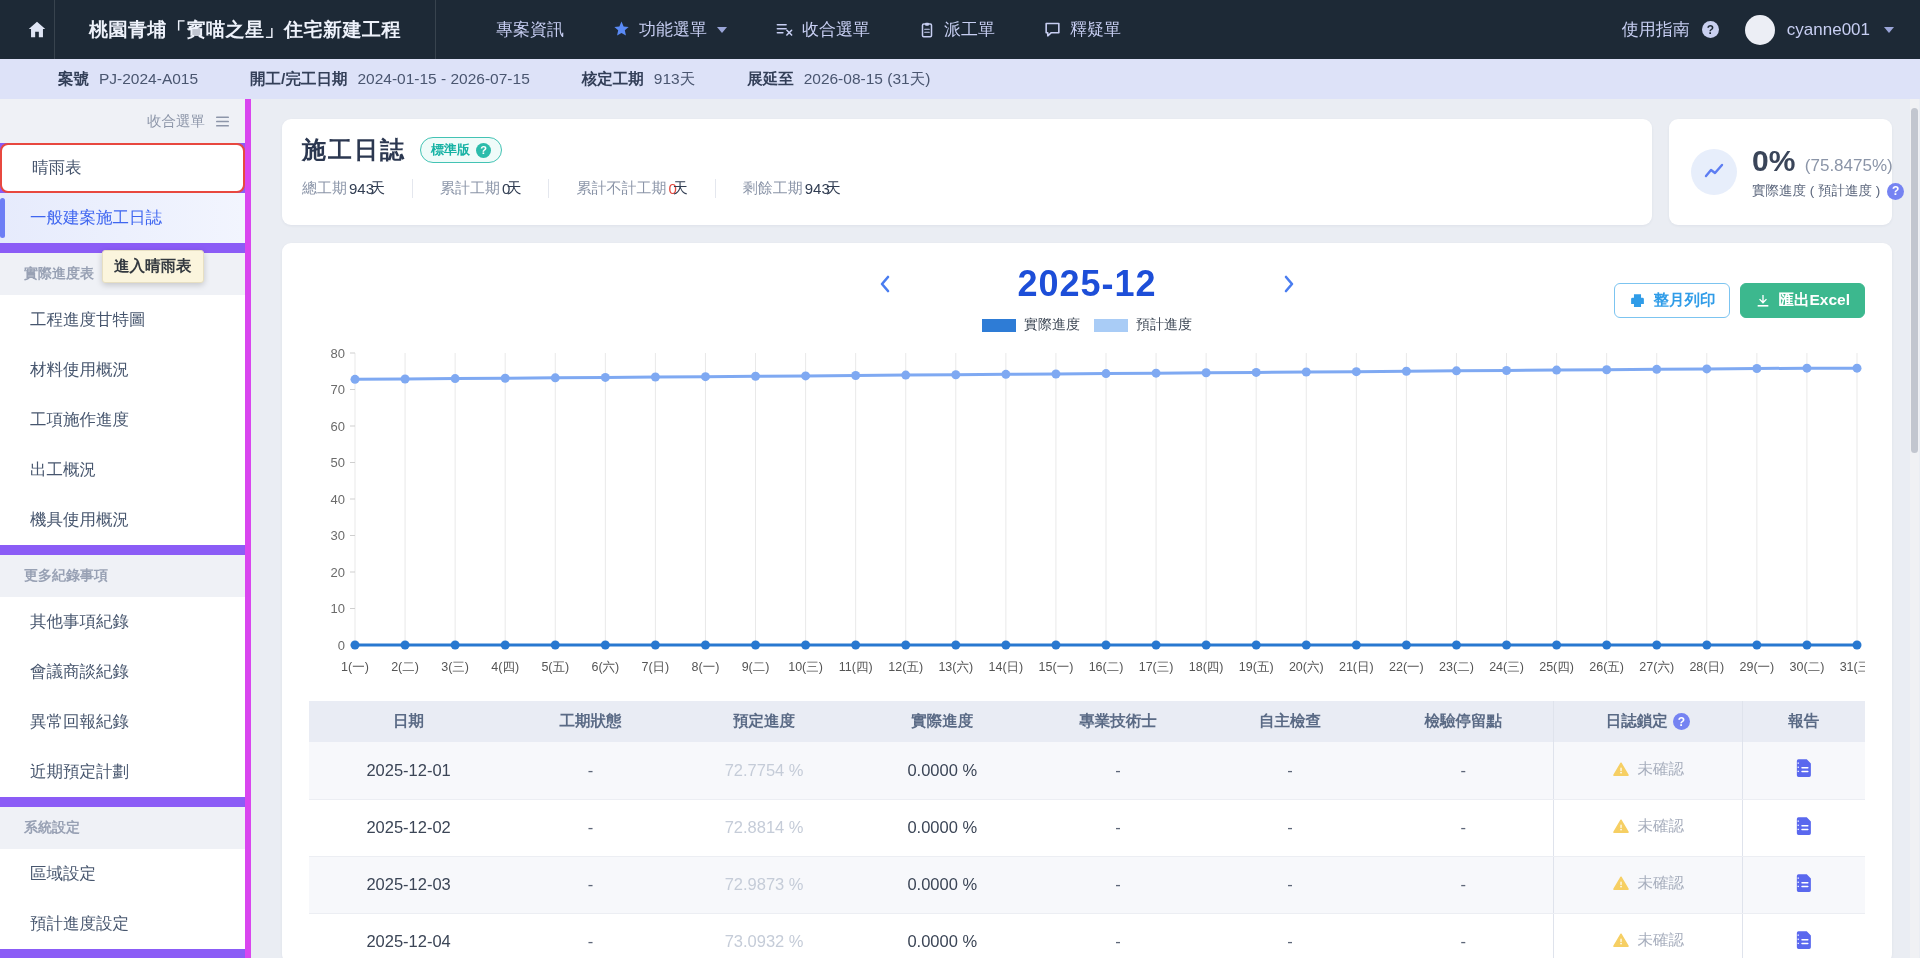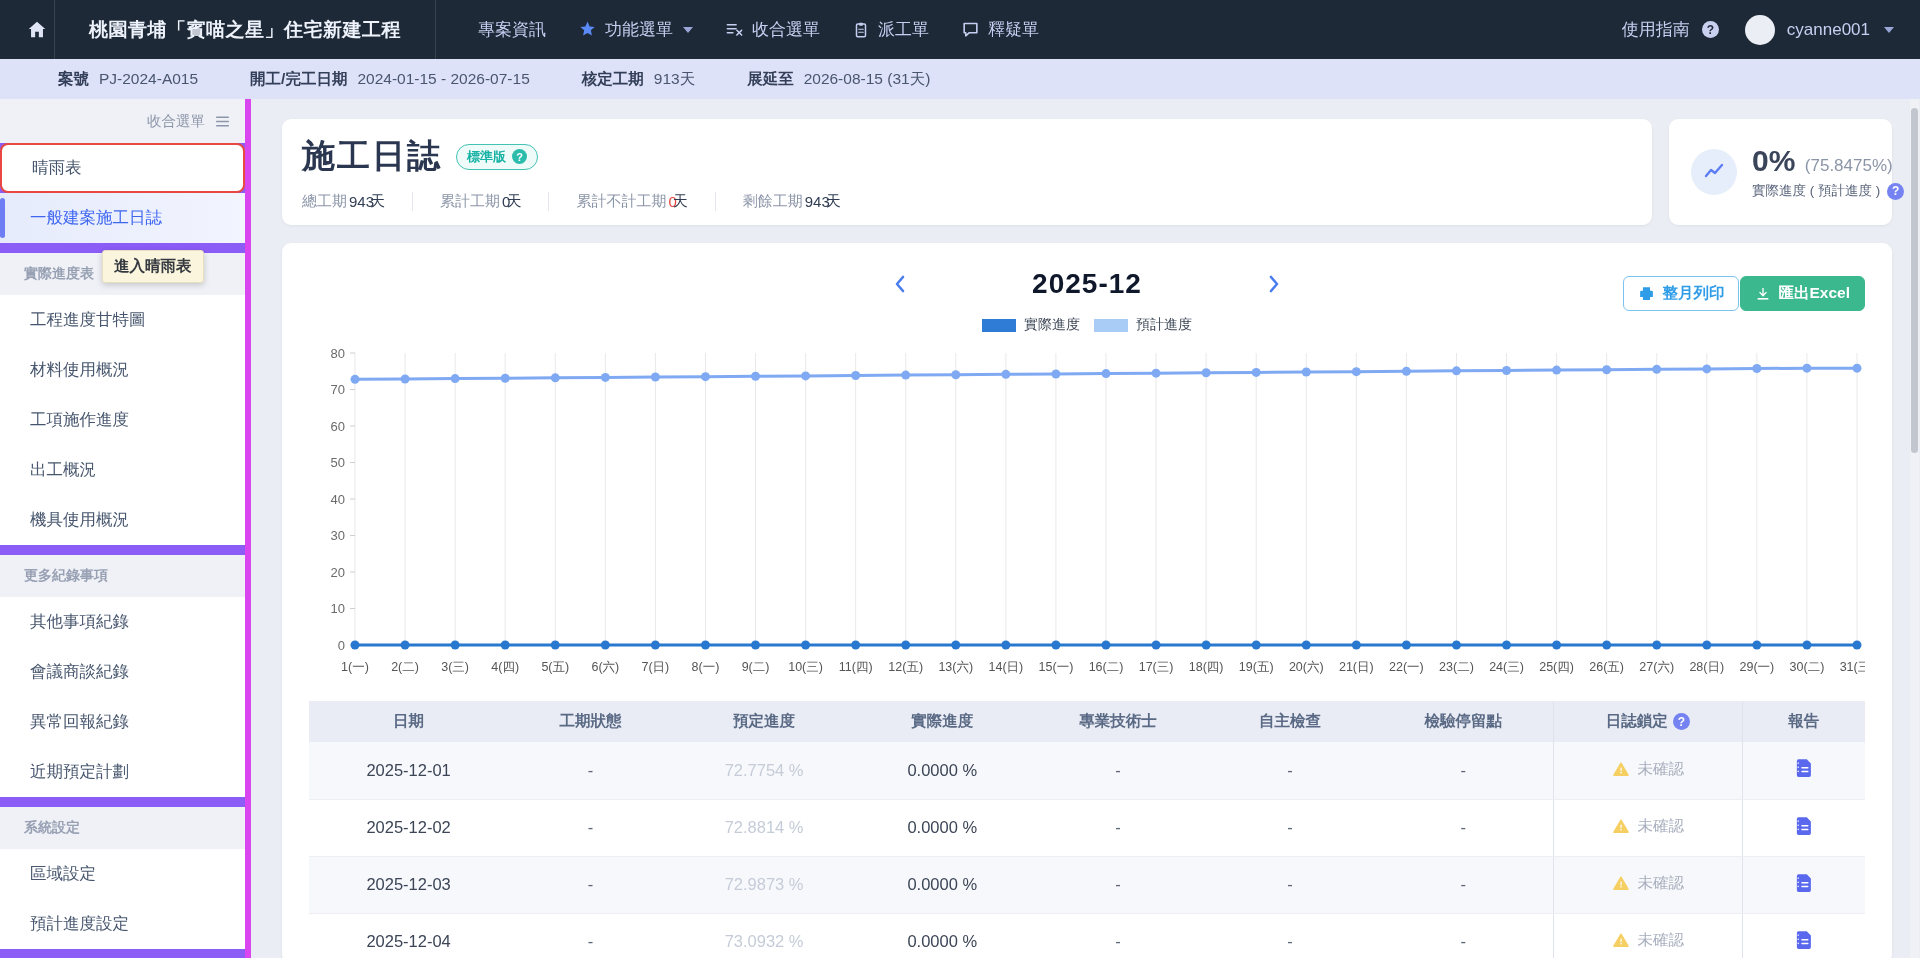--- a/index.html
+++ b/index.html
@@ -6,21 +6,21 @@
   html,body { width:1920px; height:958px; overflow:hidden; }
   body { font-family:"Liberation Sans","DejaVu Sans",sans-serif; background:#eaedf3; }
   #app { position:relative; width:1920px; height:958px; overflow:hidden; background:#eaedf3; }
 
   
   .navbar { height:59px; background:#1d2936; display:flex; align-items:center; padding:0 26px; }
   .nav-home { display:flex; align-items:center; margin-right:6px; cursor:pointer; }
   .nav-title-wrap { padding:0 34px; height:59px; display:flex; align-items:center;
     border-left:1px solid rgba(255,255,255,.12); border-right:1px solid rgba(255,255,255,.12); }
   .nav-title { font-size:19px; font-weight:bold; color:#eef2fb; letter-spacing:.5px; white-space:nowrap; }
-  .nav-menu { display:flex; align-items:flex-start; gap:32px; margin-left:42px; }
+  .nav-menu { display:flex; align-items:flex-start; gap:48px; margin-left:60px; }
   .nav-item { display:flex; align-items:center; gap:8px; color:#c7cef2; font-size:17px; cursor:pointer; white-space:nowrap; }
   .nav-right { margin-left:auto; display:flex; align-items:center; gap:12px; color:#c7cef2; font-size:17px; }
   .avatar { width:30px; height:30px; border-radius:50%; background:#eceef5; margin-left:14px; }
   .caret { display:inline-block; width:0; height:0; border-left:5px solid transparent; border-right:5px solid transparent; border-top:6px solid #9aa5d8; margin-left:2px; }
   .q-circle { display:inline-flex; width:17px; height:17px; border-radius:50%; align-items:center; justify-content:center; font-size:12px; font-weight:bold; flex-shrink:0; }
   .q-nav { background:#c9d0f0; color:#1d2936; }
   .q-teal { background:#2bbcab; color:#fff; width:15px; height:15px; font-size:11px; }
   .q-indigo { background:#7583f2; color:#fff; }
 
   
@@ -41,42 +41,42 @@
   .side-item.outlined { border:2px solid #e8483f; border-radius:8px; }
   .side-section { height:42px; margin-top:10px; background:#eff1f6; display:flex; align-items:center; padding-left:24px; font-size:14px; font-weight:bold; color:#98a1b4; }
   .tooltip { position:absolute; left:102px; top:151px; background:#fbf5dd; border:1px solid #e7dfc2; box-shadow:0 2px 6px rgba(0,0,0,.18); padding:5px 11px; font-size:15.5px; font-weight:bold; color:#33393f; white-space:nowrap; border-radius:3px; z-index:5; }
 
   
   .main { flex:1; padding:20px 28px 0 31px; position:relative; }
   .card { background:#fff; border-radius:9px; box-shadow:0 1px 3px rgba(40,50,80,.06); }
   .top-row { display:flex; gap:17px; }
   .header-card { flex:1; height:106px; padding:15px 20px 0; }
   .title-line { display:flex; align-items:center; gap:14px; }
-  .page-title { font-size:33px; font-weight:bold; color:#2b3750; letter-spacing:2px; }
+  .page-title { font-size:24px; font-weight:bold; color:#2b3750; letter-spacing:2px; }
   .badge { display:inline-flex; align-items:center; gap:6px; border:1px solid #43c3b4; background:#effbf9; color:#16b2a4; font-size:13px; font-weight:bold; padding:3px 10px; border-radius:999px; }
   .stats-row { display:flex; margin-top:13px; align-items:center; }
   .stat { display:flex; align-items:center; gap:2px; font-size:15px; padding:0 27px; white-space:nowrap; }
   .stat:first-child { padding-left:0; }
   .stat + .stat { border-left:1px solid #e4e7ee; }
   .stat-label { color:#8b95a8; }
   .stat-value { color:#313d52; }
   .stat-red { color:#e4473c; }
 
   .progress-card { width:223px; height:106px; display:flex; align-items:center; gap:15px; padding:0 22px; }
   .prog-circle { width:46px; height:46px; border-radius:50%; background:#e7eefb; display:flex; align-items:center; justify-content:center; flex-shrink:0; }
   .prog-main { font-size:30px; font-weight:bold; color:#3a4559; }
   .prog-sub { font-size:17px; color:#8b95a8; font-weight:normal; margin-left:5px; }
   .prog-caption { display:flex; align-items:center; gap:7px; font-size:13.5px; color:#5b667c; margin-top:4px; white-space:nowrap; }
 
   
   .chart-card { margin-top:18px; height:720px; padding:20px 27px 0; overflow:hidden; }
   .month-row { position:relative; height:42px; display:flex; align-items:center; justify-content:center; gap:120px; }
-  .month-title { font-size:28px; font-weight:600; color:#0f172a; letter-spacing:1px; }
+  .month-title { font-size:36px; font-weight:600; color:#1d4ed8; letter-spacing:1px; }
   .chev-btn { background:none; border:none; cursor:pointer; display:flex; align-items:center; padding:4px; }
-  .btn-group { position:absolute; right:0; top:13px; display:flex; gap:1px; }
+  .btn-group { position:absolute; right:0; top:20px; display:flex; gap:10px; }
   .btn { display:inline-flex; align-items:center; gap:7px; height:35px; padding:0 14px; border-radius:6px; font-size:15.5px; font-weight:bold; cursor:pointer; font-family:inherit; }
   .btn-print { background:#fff; border:1px solid #7cc4f0; color:#2f9ce8; }
   .btn-excel { background:#3cb88e; border:1px solid #3cb88e; color:#fff; }
 
   .legend-row { display:flex; justify-content:center; align-items:center; gap:14px; margin-top:10px; height:20px; }
   .legend-item { display:flex; align-items:center; gap:8px; font-size:14px; color:#3c4654; }
   .legend-swatch { width:34px; height:13px; display:inline-block; }
 
   #chart-svg { display:block; width:1556px; height:352px; margin-top:4px; }
 

